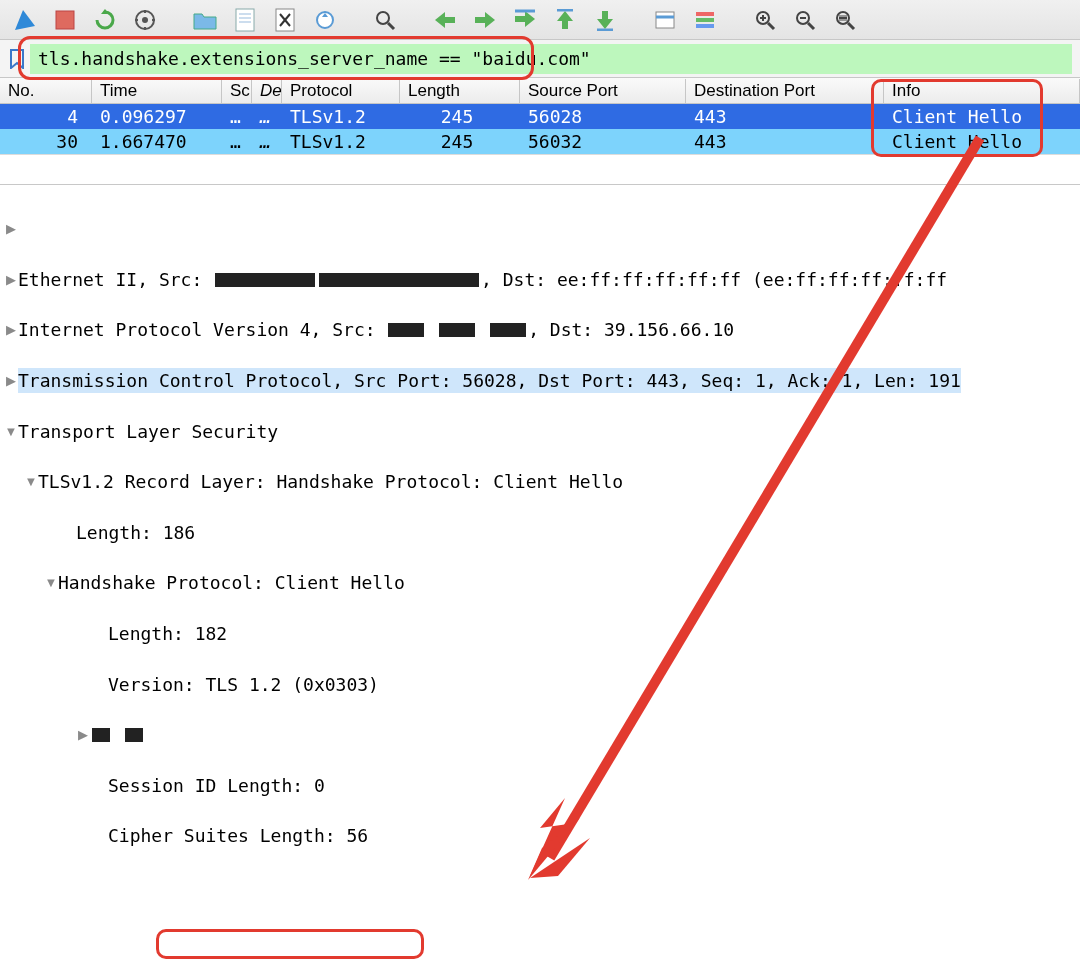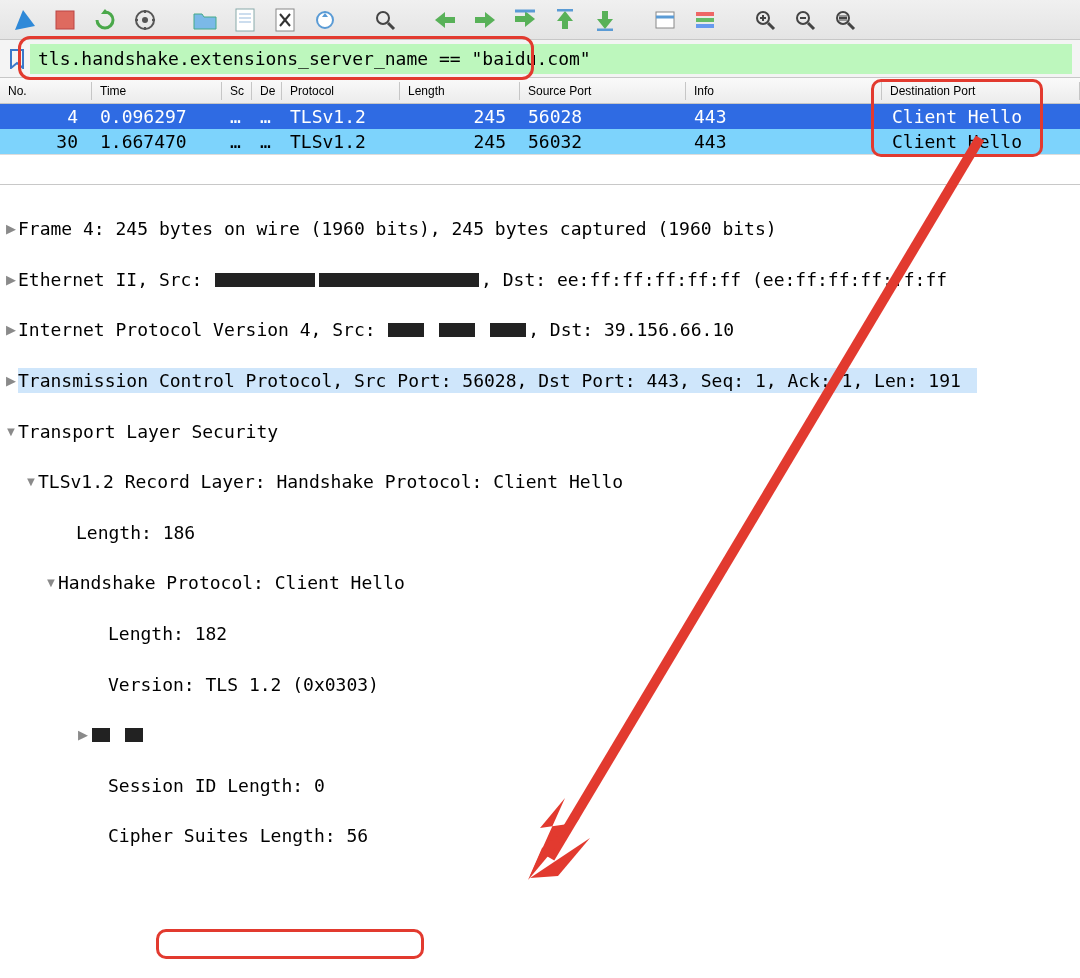--- a/index.html
+++ b/index.html
@@ -65,43 +65,43 @@
     pointer-events: none;
   }
 
   
   .packet-header {
     display: flex;
     height: 26px;
     background: linear-gradient(#fafafa, #ececec);
     border-bottom: 1px solid #c6c6c6;
     font-family: -apple-system, "Segoe UI", Arial, sans-serif;
-    font-size: 12px;
+    font-size: 17px;
     align-items: center;
   }
   .ph { border-right: 1px solid #c6c6c6; padding: 2px 8px; white-space: nowrap; overflow: hidden; }
   .c-no   { width: 92px; }
   .c-time { width: 130px; }
   .c-src  { width: 30px; }
-  .c-dst  { width: 30px; }
+  .c-dst  { width: 30px; font-style: italic; }
   .c-prot { width: 118px; }
   .c-len  { width: 120px; text-align: left;}
   .c-sprt { width: 166px; }
   .c-dprt { width: 198px; }
   .c-info { flex:1; }
 
   .packet-row {
     display: flex;
     height: 25px;
     font-size: 18px;
     align-items: center;
   }
   .packet-row .pc { padding: 1px 8px; white-space: nowrap; overflow: hidden; }
   .pc.c-no  { text-align: right; padding-right: 14px;}
-  .pc.c-len { text-align: right; padding-right: 14px;}
+  .pc.c-len { text-align: center; padding-right: 14px;}
   .row-sel { background: #2f6be3; color: #fff; }
   .row-alt { background: #7dd3fc; }
 
   .info-highlight-box {
     position: absolute;
     left: 871px;
     top: 79px;
     width: 172px; height: 78px;
     border: 3px solid #e23a2f;
     border-radius: 10px;
@@ -126,21 +126,21 @@
     color: #8a8a8a;
     flex-shrink: 0;
     font-family: Arial, sans-serif;
     font-size: 13px;
     text-align: center;
     line-height: 25.3px;
   }
   .ind { display:inline-block; }
   .i0 { width: 0px; } .i1 { width: 20px; } .i2 { width: 40px; } .i3 { width: 72px; }
   .i4 { width: 104px; }
-  .hl-blue { background: #cfe6fb; padding: 0 16px 0 0;}
+  .hl-blue { background: #cfe6fb; padding: 0 0 0 0;}
   .redact { display:inline-block; background:#222; height:14px; margin: 0 2px -1px 2px; }
 
   .servername-box {
     position: absolute;
     left: 156px; top: 929px;
     width: 268px; height: 30px;
     border: 3px solid #e23a2f;
     border-radius: 10px;
     pointer-events: none;
   }
@@ -300,22 +300,22 @@
 </div>
 
 <div class="packet-header">
   <div class="ph c-no">No.</div>
   <div class="ph c-time">Time</div>
   <div class="ph c-src">Sc</div>
   <div class="ph c-dst">De</div>
   <div class="ph c-prot">Protocol</div>
   <div class="ph c-len">Length</div>
   <div class="ph c-sprt">Source Port</div>
+  <div class="ph c-dprt">Destination Port</div>
   <div class="ph c-info">Info</div>
-  <div class="ph c-dprt">Destination Port</div>
 </div>
 
 <div class="packet-row row-sel">
   <div class="pc c-no">4</div>
   <div class="pc c-time">0.096297</div>
   <div class="pc c-src">…</div>
   <div class="pc c-dst">…</div>
   <div class="pc c-prot">TLSv1.2</div>
   <div class="pc c-len">245</div>
   <div class="pc c-sprt">56028</div>
@@ -330,21 +330,21 @@
   <div class="pc c-prot">TLSv1.2</div>
   <div class="pc c-len">245</div>
   <div class="pc c-sprt">56032</div>
   <div class="pc c-dprt">443</div>
   <div class="pc c-info">Client Hello</div>
 </div>
 
 <div class="gap"></div>
 
 <div class="details">
-<div class="tree-row"><span class="arrow">▶</span><span class="ind i0"></span><span>Frame 4: 245 bytes on wire (1960 bits), 245 bytes captured (1960 bits)</span></div>
+<div class="tree-row"><span class="arrow">▶</span><span class="ind i0"></span></div>
 <div class="tree-row"><span class="arrow">▶</span><span class="ind i0"></span><span><span>Ethernet II, Src: </span><span class="redact" style="width:100px"></span><span class="redact" style="width:160px"></span><span>, Dst: ee:ff:ff:ff:ff:ff (ee:ff:ff:ff:ff:ff</span></span></div>
 <div class="tree-row"><span class="arrow">▶</span><span class="ind i0"></span><span><span>Internet Protocol Version 4, Src: </span><span class="redact" style="width:36px"></span> <span class="redact" style="width:36px"></span> <span class="redact" style="width:36px"></span><span>, Dst: 39.156.66.10</span></span></div>
 <div class="tree-row"><span class="arrow">▶</span><span class="ind i0"></span><span class="hl-blue">Transmission Control Protocol, Src Port: 56028, Dst Port: 443, Seq: 1, Ack: 1, Len: 191</span></div>
 <div class="tree-row"><span class="arrow">▼</span><span class="ind i0"></span><span>Transport Layer Security</span></div>
 <div class="tree-row"><span class="ind i1"></span><span class="arrow">▼</span><span>TLSv1.2 Record Layer: Handshake Protocol: Client Hello</span></div>
 <div class="tree-row"><span class="ind i3"></span><span>Length: 186</span></div>
 <div class="tree-row"><span class="ind i2"></span><span class="arrow">▼</span><span>Handshake Protocol: Client Hello</span></div>
 <div class="tree-row"><span class="ind i4"></span><span>Length: 182</span></div>
 <div class="tree-row"><span class="ind i4"></span><span>Version: TLS 1.2 (0x0303)</span></div>
 <div class="tree-row"><span class="ind i3"></span><span class="arrow">▶</span><span><span class="redact" style="width:18px"></span> <span class="redact" style="width:18px"></span></span></div>

